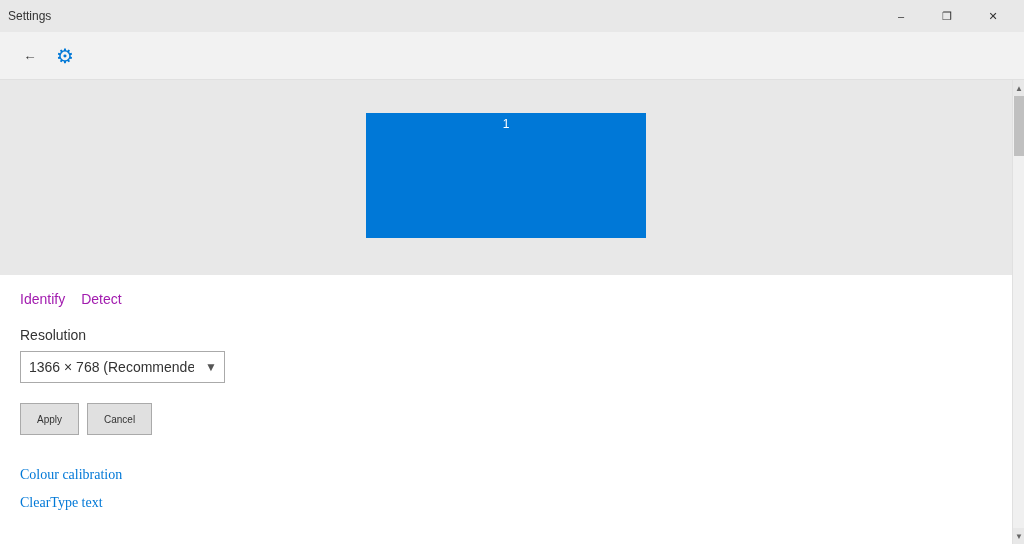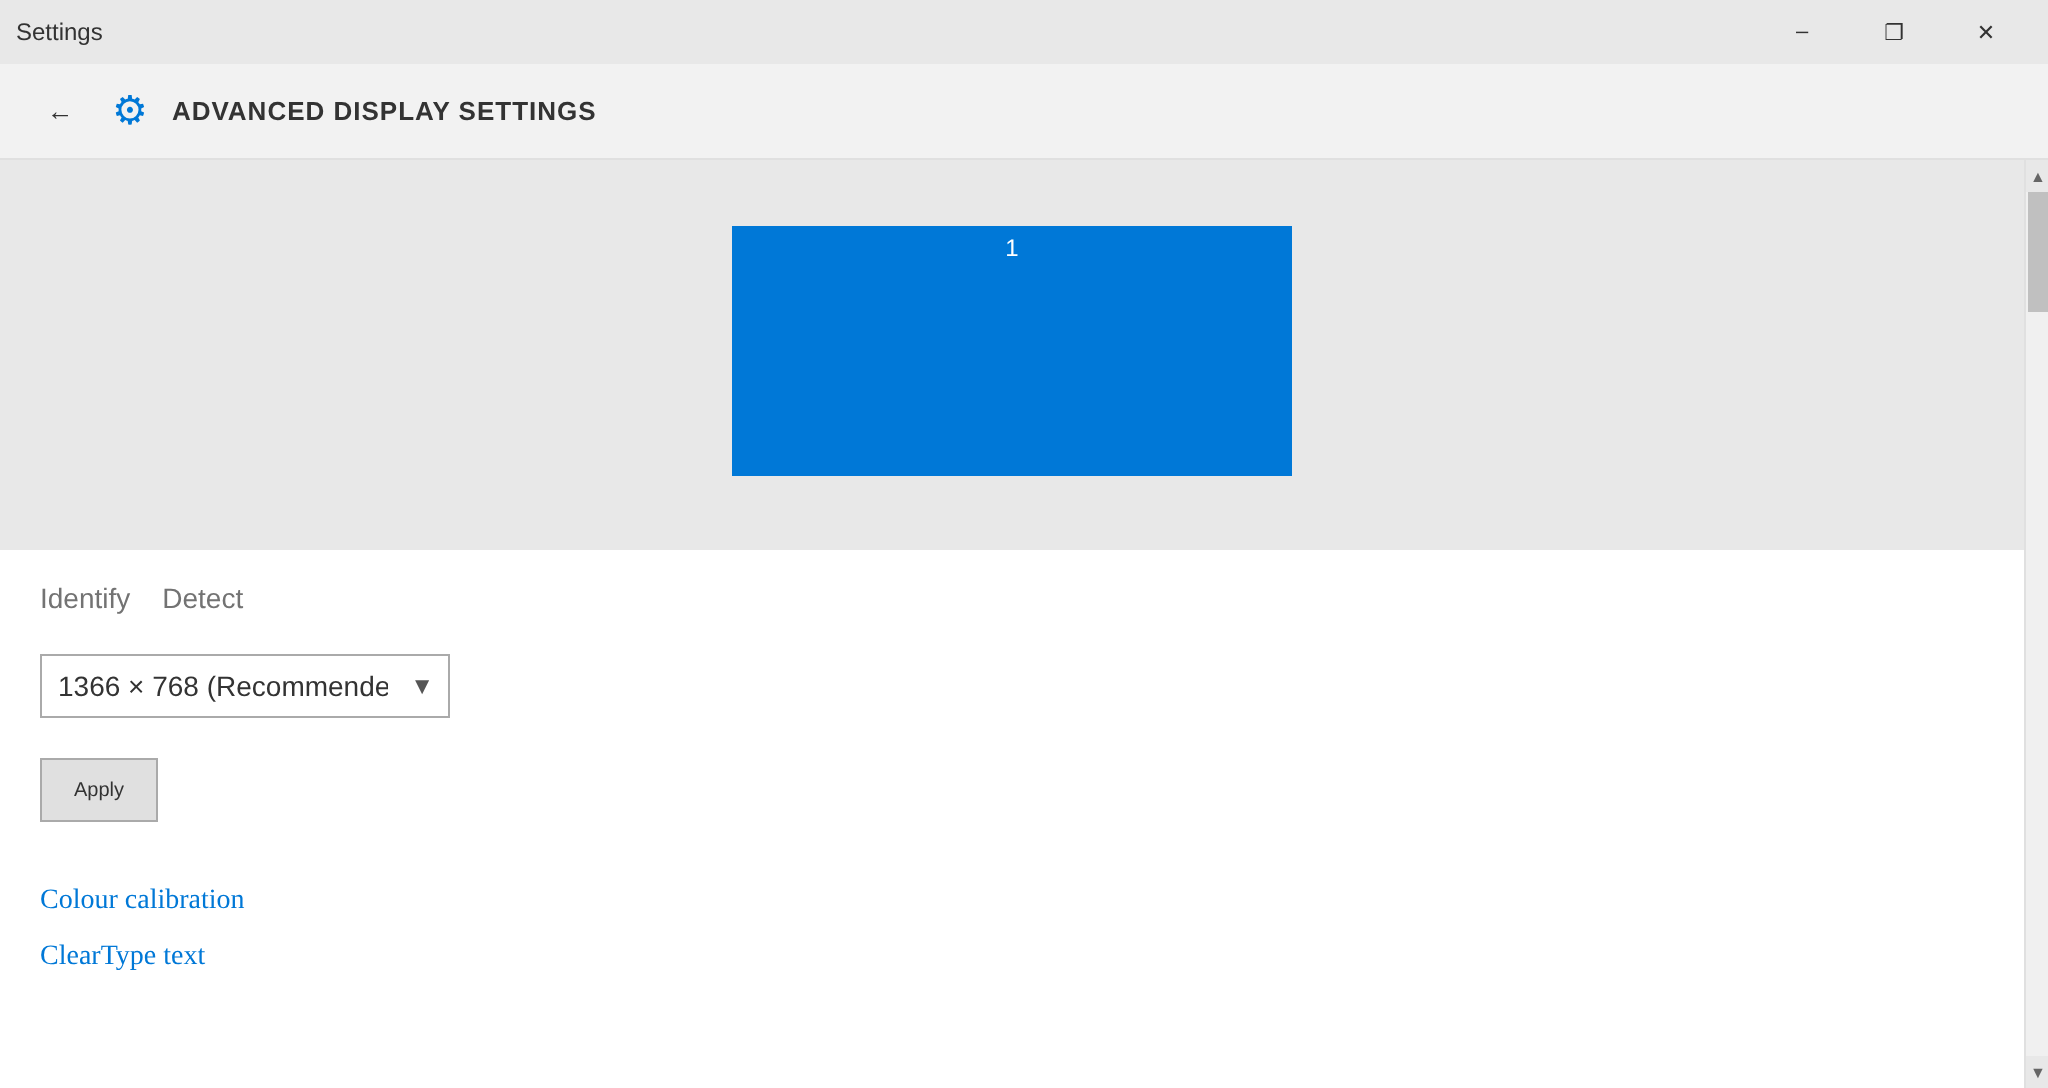--- a/index.html
+++ b/index.html
@@ -152,21 +152,21 @@
 
     .link-row {
       display: flex;
       gap: 16px;
       margin-bottom: 20px;
     }
 
     .link-btn {
       background: transparent;
       border: none;
-      color: #737373;
+      color: #a21caf;
       cursor: pointer;
       font-size: 14px;
       padding: 0;
       text-decoration: none;
     }
 
     .field-label {
       font-size: 14px;
       color: #333;
       margin-bottom: 8px;
@@ -291,21 +291,20 @@
     <button class="title-bar-btn">❐</button>
     <button class="title-bar-btn close">✕</button>
   </div>
 </div>
 
 <div class="header-bar">
   <button class="back-btn">
     <span>←</span>
   </button>
   <span class="gear-icon-header">⚙</span>
-  <span class="header-title">ADVANCED DISPLAY SETTINGS</span>
 </div>
 
 <div class="main-content">
   <div class="content-area">
 
     <div class="display-preview-section">
       <div class="display-monitor">
         <div class="monitor-screen">
           <span class="monitor-number">1</span>
         </div>
@@ -313,33 +312,35 @@
     </div>
 
     <div class="settings-section">
 
       <div class="link-row">
         <button class="link-btn">Identify</button>
         <button class="link-btn">Detect</button>
       </div>
 
       <div class="dropdown-wrapper">
+        <div class="field-label">Resolution</div>
         <div class="select-wrapper">
           <select>
             <option>1366 × 768 (Recommended)</option>
             <option>1280 × 720</option>
             <option>1024 × 768</option>
             <option>800 × 600</option>
           </select>
           <span class="select-chevron">▼</span>
         </div>
       </div>
 
       <div class="button-row">
         <button class="btn">Apply</button>
+        <button class="btn">Cancel</button>
       </div>
 
       <div>
         <button class="related-link">Colour calibration</button>
         <button class="related-link">ClearType text</button>
 
       </div>
 
     </div>
   </div>

